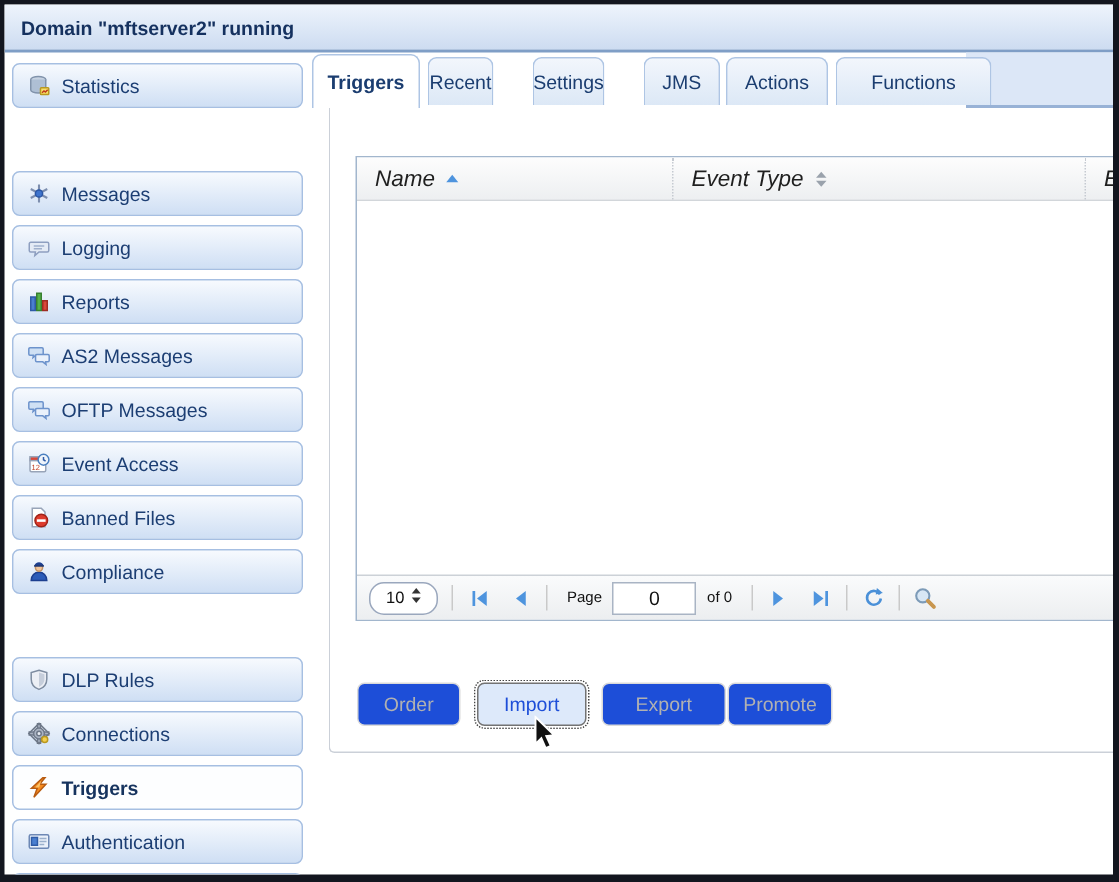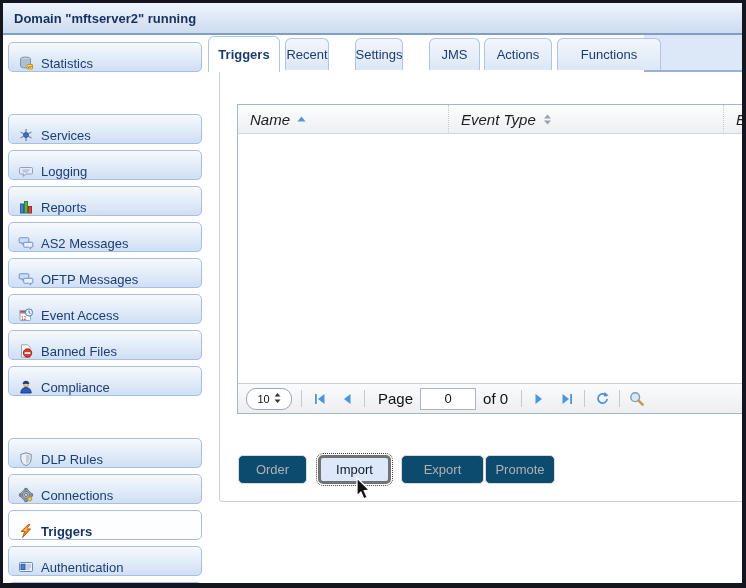--- a/index.html
+++ b/index.html
@@ -19,21 +19,21 @@
     display:flex;align-items:center;
   }
   #domain-header .title{
     margin-left:11px;font-size:13px;font-weight:bold;color:#15315f;
   }
   
   .side-item{
     position:absolute;left:5px;width:194px;height:30px;box-sizing:border-box;
     background:linear-gradient(#f7fafe,#cfdff4);
     border:1px solid #a6bfe2;border-radius:5px;
-    display:flex;align-items:flex-end;cursor:pointer;
+    display:flex;align-items:center;cursor:pointer;
   }
   .side-item .icn{width:16px;height:16px;margin:0 7px 0 9px;flex:0 0 16px;display:flex;align-items:center;justify-content:center;}
   .side-item .lbl{font-size:13px;color:#1c3e73;white-space:nowrap;}
   .side-item.active{background:#fdfeff;}
   .side-item.active .lbl{font-weight:bold;color:#16335e;}
   
   .tab{
     position:absolute;top:35px;height:32px;box-sizing:border-box;
     background:linear-gradient(#f2f6fc,#dce8f6);
     border:1px solid #aec5e4;border-bottom:none;
@@ -78,38 +78,38 @@
     border-top:1px solid #ccd1d7;
     display:flex;align-items:center;padding-left:8px;box-sizing:border-box;
   }
   .pgsep{width:1px;height:17px;background:#c9c9c9;margin:0 9px;flex:0 0 1px;}
   .pgbtn{display:flex;align-items:center;justify-content:center;width:16px;height:16px;cursor:pointer;}
   #page-size-select{
     width:44px;height:20px;border:1px solid #9aa7bd;border-radius:10px;background:#fff;
     display:flex;align-items:center;justify-content:center;gap:4px;
     font-size:11px;color:#111;cursor:pointer;
   }
-  #page-label,#of-label{font-size:15px;color:#111;margin:0 4px;}
+  #page-label,#of-label{font-size:10px;color:#111;margin:0 4px;}
   #page-input{
     width:50px;height:18px;border:1px solid #a9b4c4;background:#fff;
     font-size:13px;text-align:center;color:#111;margin:0 3px;
     font-family:"Liberation Sans", sans-serif;
   }
   
   .act-btn{
     position:absolute;top:452px;height:29px;box-sizing:border-box;
     border-radius:5px;font-size:13px;
     display:flex;align-items:center;justify-content:center;
     font-family:"Liberation Sans", sans-serif;
   }
   .act-btn.disabled{
-    background:#0c4a6e;border:1px solid #dadada;color:#b1b1b1;justify-content:center;
+    background:#1d4ed8;border:1px solid #dadada;color:#b1b1b1;justify-content:center;
   }
   .act-btn.focused{
-    background:#dde9fa;border:3px solid #737373;color:#0f172a;
+    background:#dde9fa;border:1px solid #737373;color:#1d4ed8;
     outline:1px dotted #444;outline-offset:1px;cursor:pointer;
   }
   #cursor{position:absolute;left:352px;top:474px;z-index:9;pointer-events:none;}
 </style>
 </head>
 <body>
 
 <div id="frame">
 <div id="app">
 
@@ -132,21 +132,21 @@
     <span class="icn">
           <svg width="16" height="16" viewBox="0 0 16 16">
             <g stroke="#7d8eae" stroke-width="1.4">
               <line x1="8" y1="2" x2="8" y2="14"></line>
               <line x1="2.5" y1="5" x2="13.5" y2="11"></line>
               <line x1="13.5" y1="5" x2="2.5" y2="11"></line>
             </g>
             <circle cx="8" cy="8" r="2.4" fill="#3f74cd" stroke="#2a56a4"></circle>
           </svg>
         </span>
-    <span class="lbl">Services</span>
+    <span class="lbl">Messages</span>
   </div>
   <div class="side-item" style="top:147px">
     <span class="icn">
           <svg width="16" height="16" viewBox="0 0 16 16">
             <path d="M2.5 4.5h11a1 1 0 0 1 1 1v4.5a1 1 0 0 1-1 1H8l-2.8 2.4.4-2.4H2.5a1 1 0 0 1-1-1V5.5a1 1 0 0 1 1-1z" fill="#e4ebf5" stroke="#8e9fc0"></path>
             <line x1="4.5" y1="7" x2="11.5" y2="7" stroke="#9fb0cc"></line>
             <line x1="4.5" y1="8.8" x2="10" y2="8.8" stroke="#9fb0cc"></line>
           </svg>
         </span>
     <span class="lbl">Logging</span>

